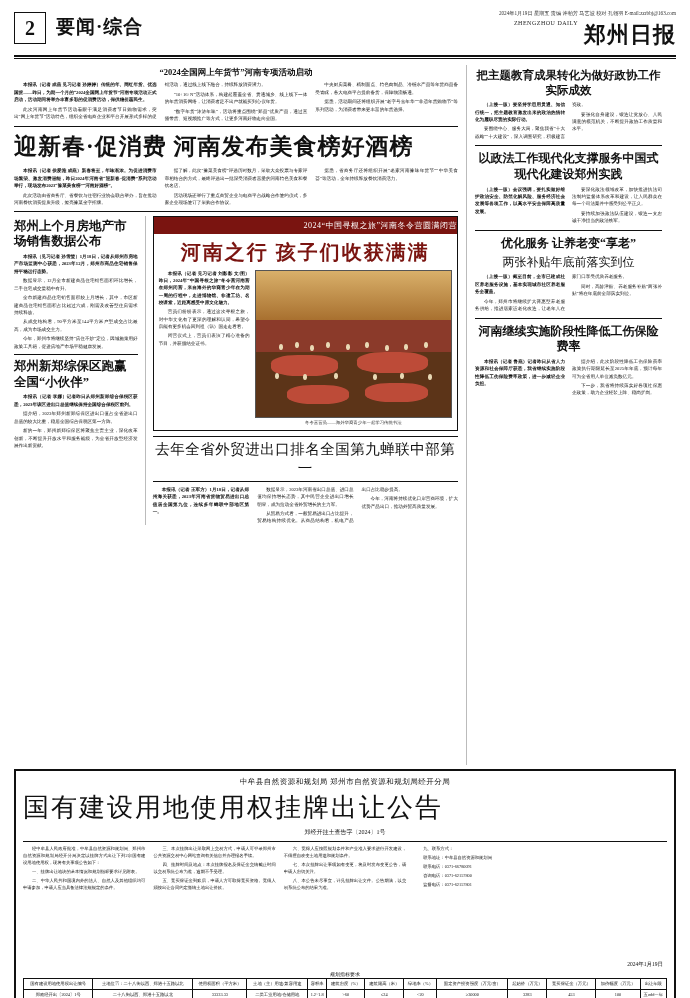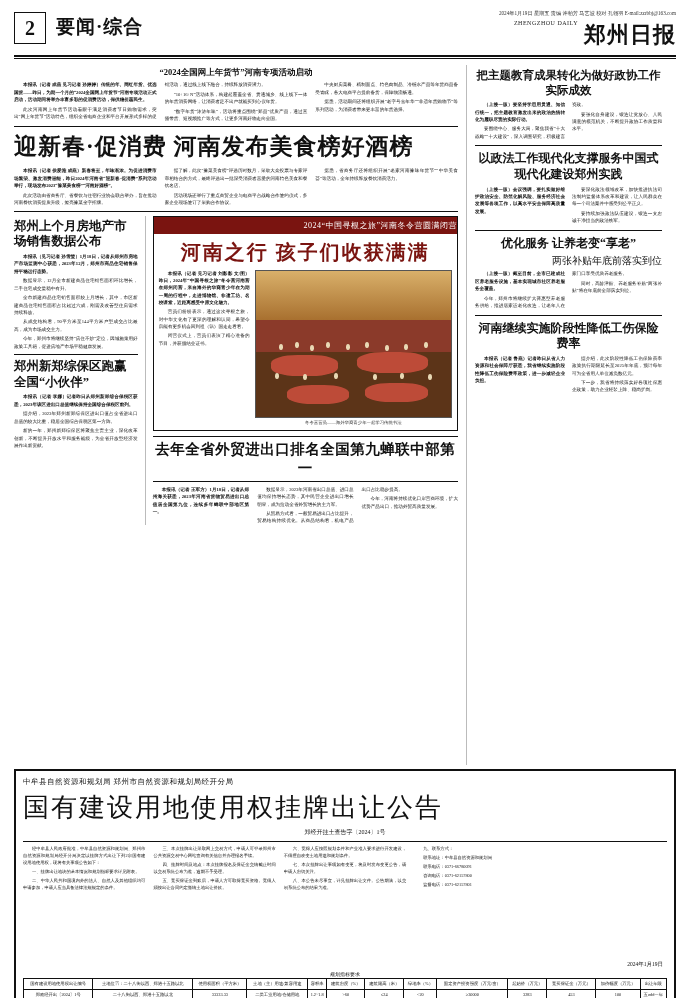--- a/index.html
+++ b/index.html
@@ -72,35 +72,35 @@
   }
   .photo .hall-ceiling{position:absolute;left:0;top:0;width:100%;height:34%;background:linear-gradient(#d9b06a,#a8702f);}
   .photo .hall-wall{position:absolute;left:0;top:34%;width:100%;height:22%;background:#8b3a2a;}
   .photo .hall-floor{position:absolute;left:0;bottom:0;width:100%;height:44%;background:#5c3418;}
   .photo .tbl{position:absolute;background:#c64d3c;border-radius:40%;opacity:.92;}
   .photo .dot{position:absolute;width:4px;height:6px;background:#e8d9b5;border-radius:50% 50% 40% 40%;}
   .photo-cap{font-size:4.4px;color:#333;text-align:center;margin-top:2px;}
 
   .bar-title{
     background:#ffffff;border-top:1.5px solid #111;border-bottom:1.5px solid #111;
-    text-align:center;font-size:14.5px;font-weight:bold;padding:3px 0;margin:5px 0 4px 0;letter-spacing:.5px;
+    text-align:center;font-size:14.5px;font-weight:normal;padding:3px 0;margin:5px 0 4px 0;letter-spacing:.5px;
   }
 
   
   .r-head{font-size:11.5px;font-weight:bold;line-height:1.3;margin:3px 0 3px 0;text-align:center;}
   .r-head-lg{font-size:12px;font-weight:bold;line-height:1.3;margin:3px 0 3px 0;text-align:center;}
-  .r-kicker{font-size:10px;text-align:right;margin:2px 0;}
+  .r-kicker{font-size:12px;text-align:center;margin:2px 0;}
   .r-text2{font-size:4.6px;line-height:1.62;text-align:justify;column-count:2;column-gap:7px;}
   .r-rule{border-top:1.2px solid #111;margin:5px 0;}
 
   
   .notice{
     margin:4px 14px 0 14px;border:2px solid #111;box-sizing:border-box;padding:6px 7px 5px 7px;height:252px;position:relative;
   }
-  .notice-org{text-align:left;font-size:7.5px;letter-spacing:.5px;margin-bottom:3px;}
+  .notice-org{text-align:center;font-size:7.5px;letter-spacing:.5px;margin-bottom:3px;}
   .notice-title{text-align:left;font-size:26px;font-weight:normal;letter-spacing:2px;margin:2px 0 3px 0;}
   .notice-sub{text-align:center;font-size:6px;margin-bottom:4px;}
   .notice-rule{border-top:1px solid #111;margin:3px 0 4px 0;}
   .notice-cols{column-count:5;column-gap:8px;font-size:4.3px;line-height:1.6;text-align:justify;height:112px;}
   .notice-sign{text-align:right;font-size:5.5px;margin-top:3px;padding-right:4px;}
   .tbl-label{text-align:center;font-size:5px;margin:3px 0 1px 0;}
   table.land{width:100%;border-collapse:collapse;font-size:4.3px;}
   table.land th,table.land td{border:1px solid #111;text-align:center;padding:2px 1px;line-height:1.3;}
   table.land th{font-weight:normal;}
 </style>

